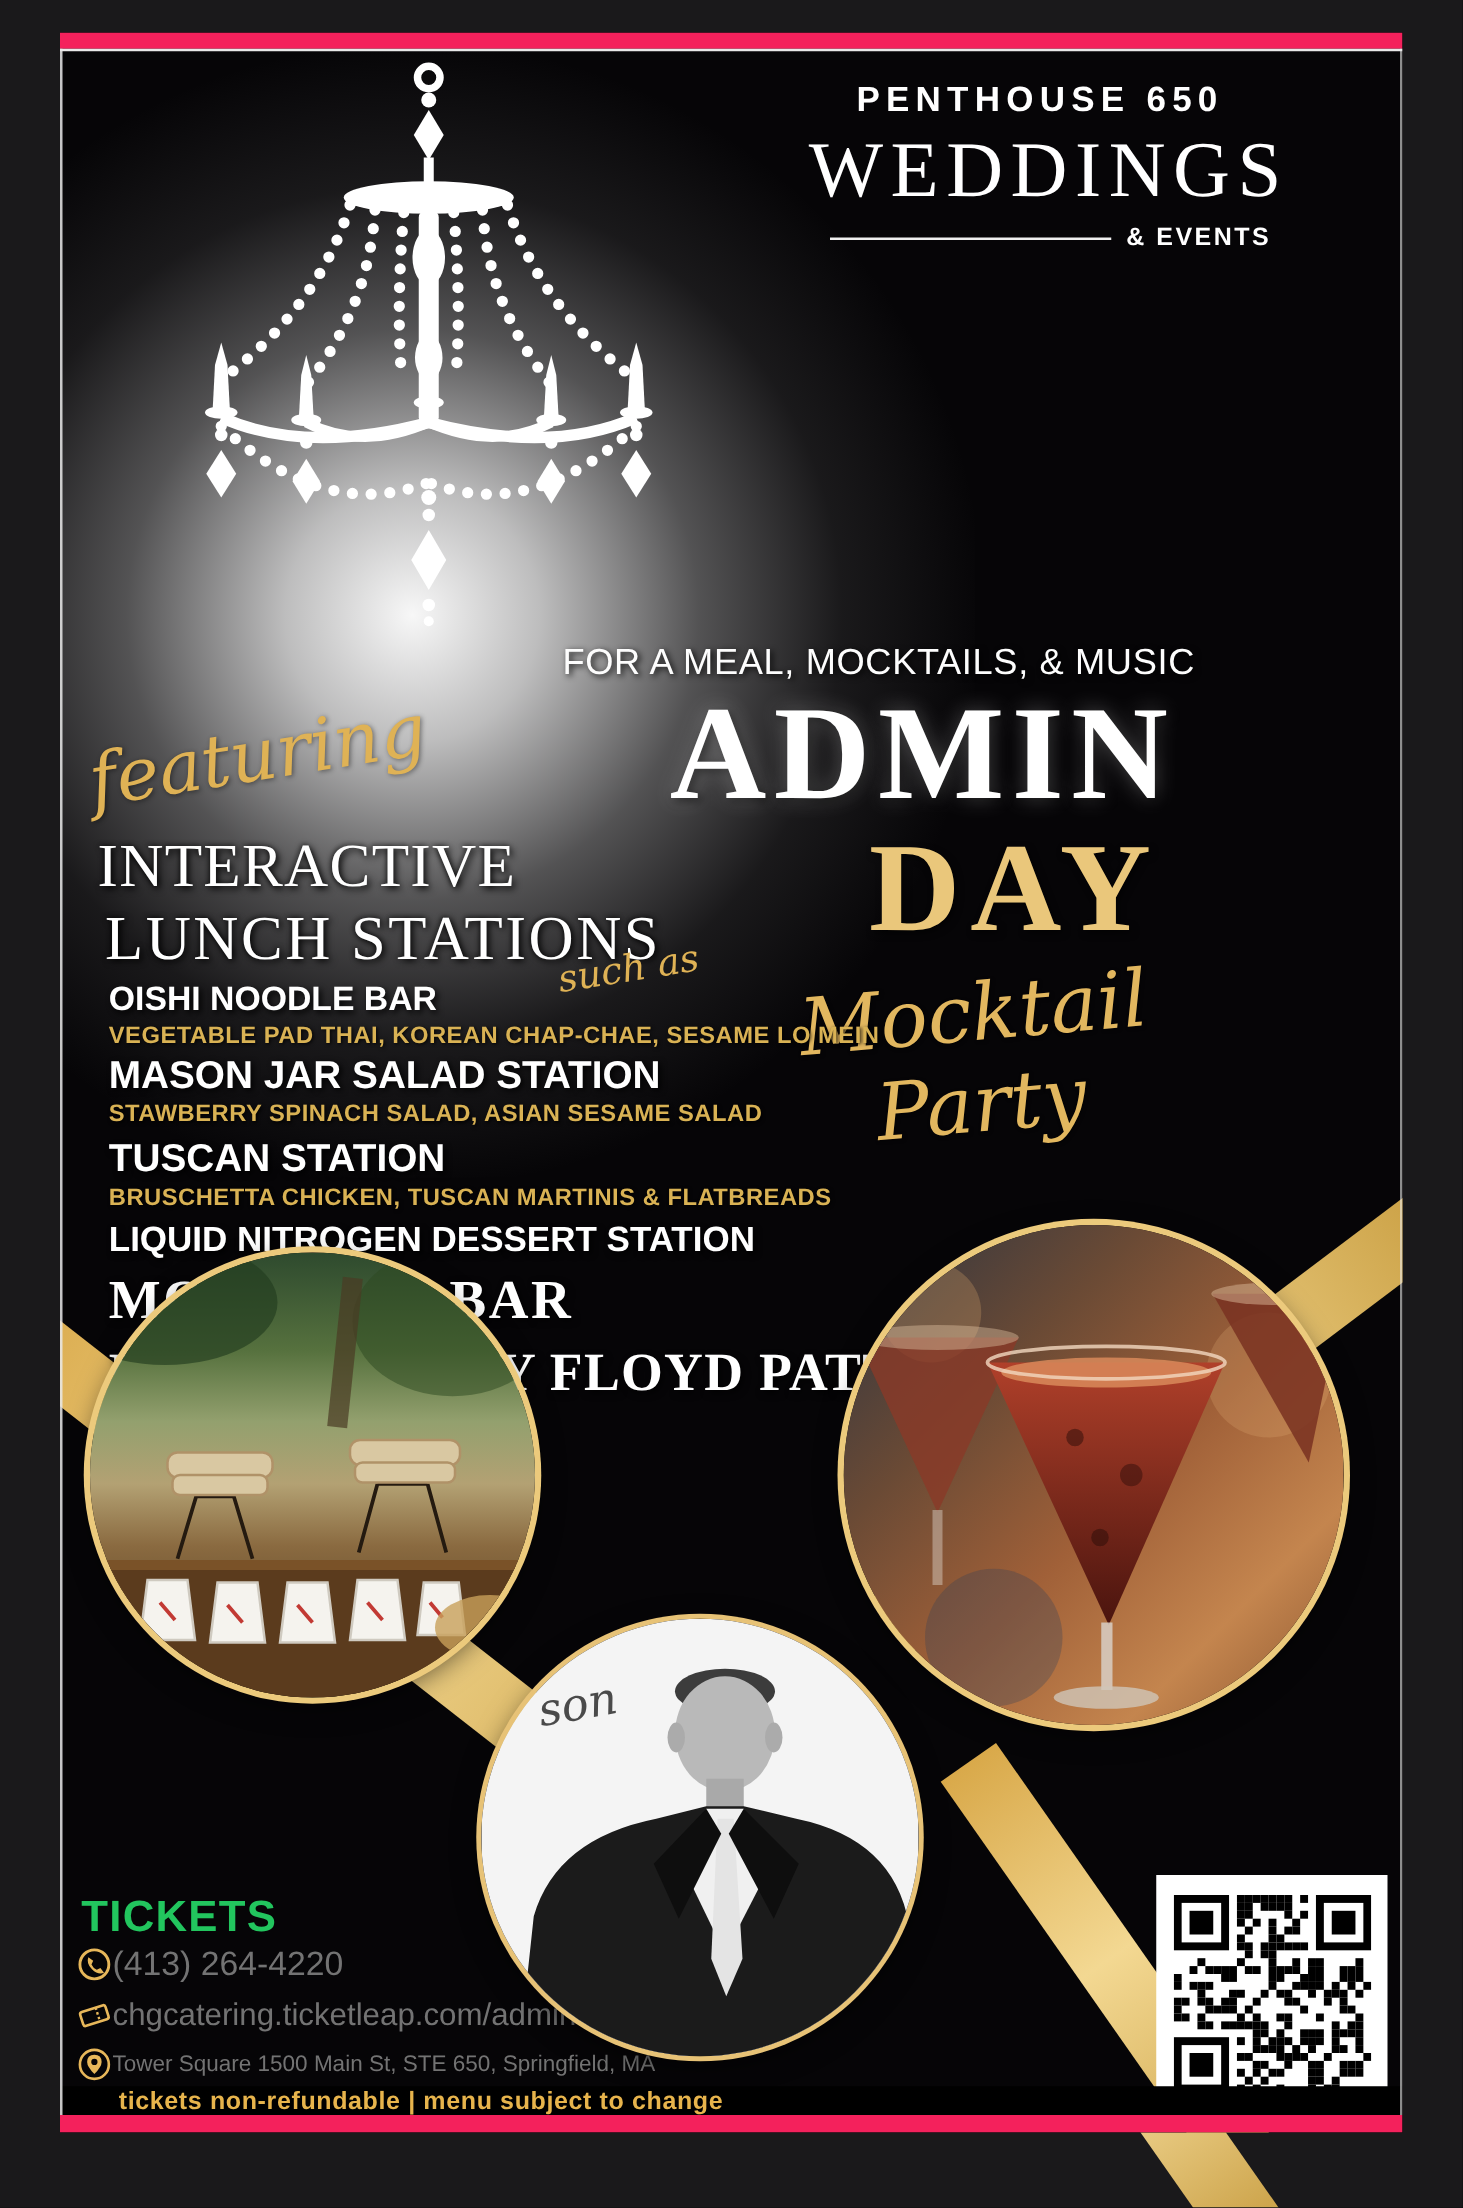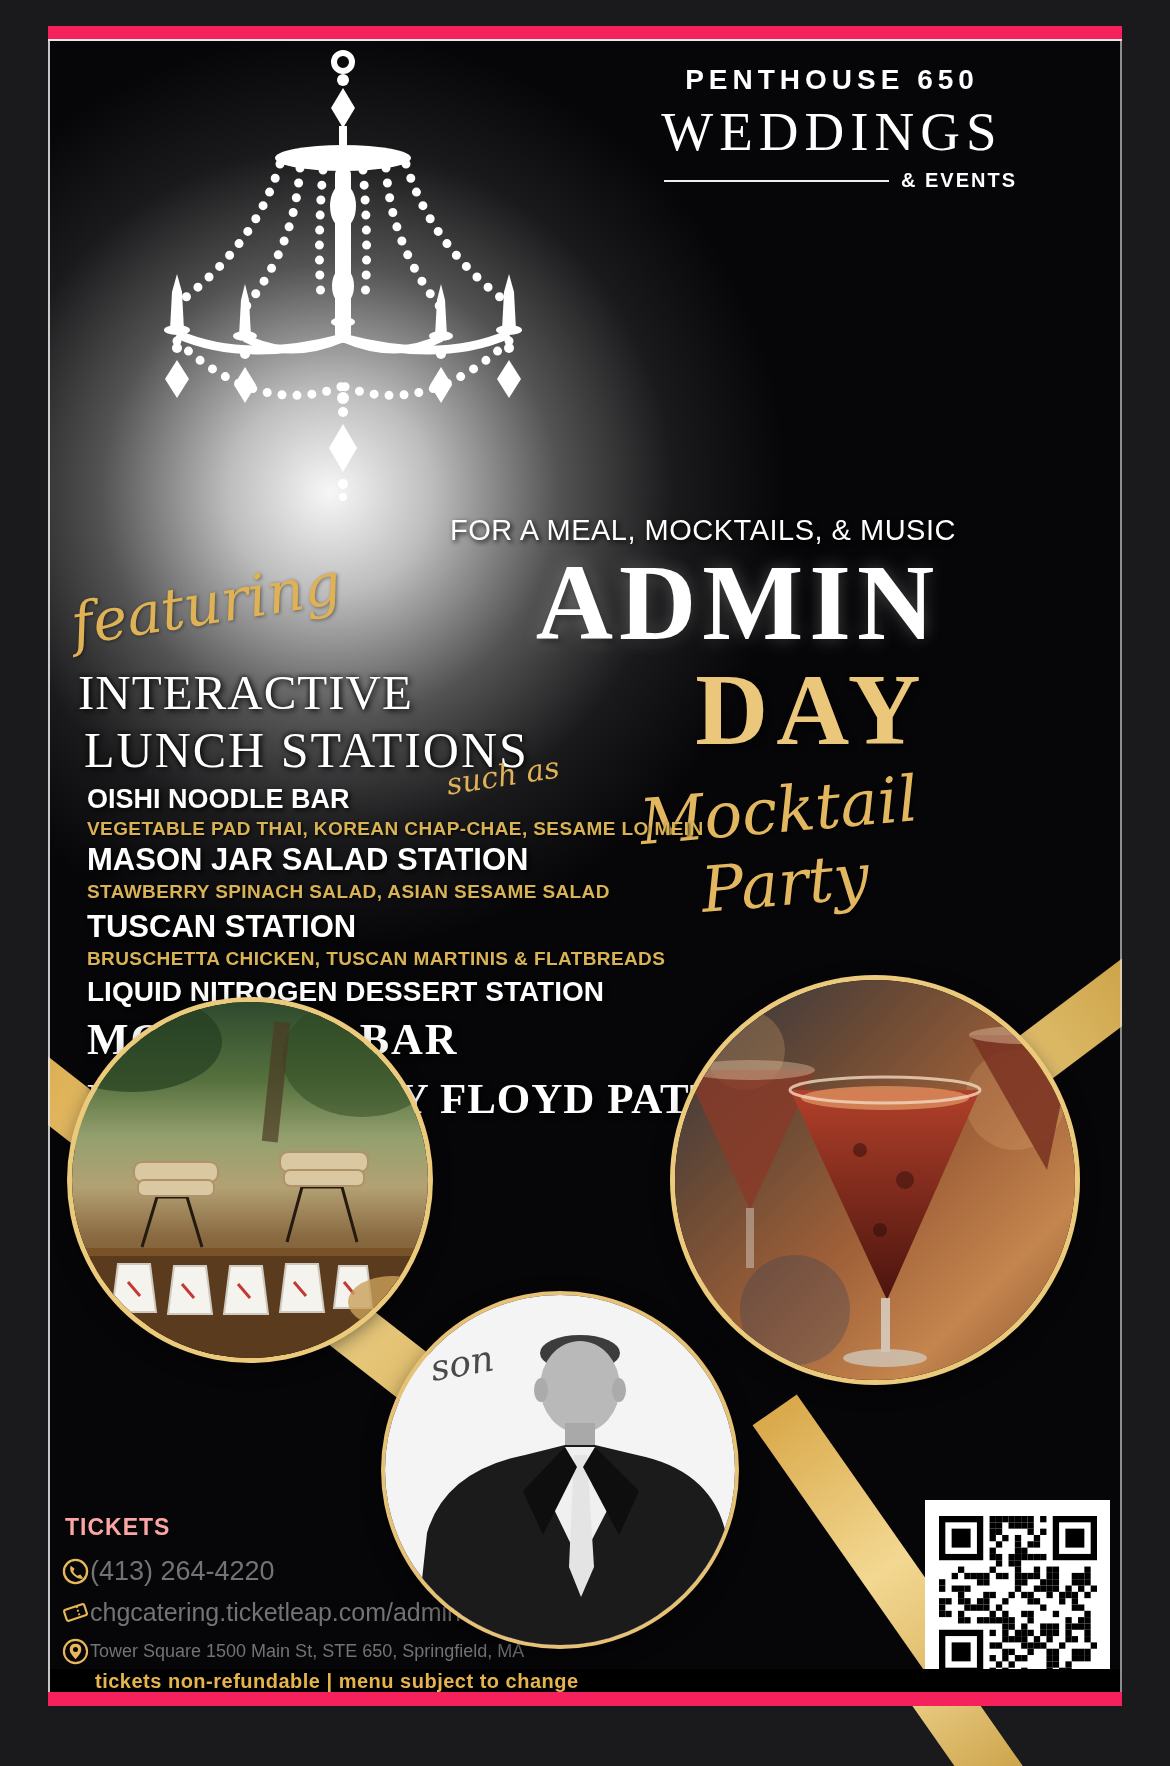--- a/index.html
+++ b/index.html
@@ -25,21 +25,21 @@
   .r1{left:-130px;top:1233px;width:760px;height:54px;transform:rotate(38deg);}
   .r2{left:610px;top:1078px;width:560px;height:54px;transform:rotate(-37deg);}
   .r3{left:635px;top:1533px;width:430px;height:54px;transform:rotate(55deg);}
 
   .txt{position:absolute;z-index:4;}
   .serif{font-family:"Liberation Serif","DejaVu Serif",serif;}
   .script{font-family:"DejaVu Serif",serif;font-style:italic;}
 
   .brand{right:105px;top:38px;width:370px;text-align:center;color:#fff;}
   .brand-1{font-size:28px;font-weight:bold;letter-spacing:5px;}
-  .brand-2{font-family:"Liberation Serif",serif;font-size:55px;letter-spacing:6px;margin-top:4px;}
+  .brand-2{font-family:"Liberation Serif",serif;font-size:63px;letter-spacing:6px;margin-top:4px;}
   .brand-3{display:flex;align-items:center;justify-content:flex-end;margin-top:6px;gap:12px;}
   .brand-3 .hline{height:2px;background:#efefef;width:225px;}
   .brand-3 .sub{font-size:20px;font-weight:bold;letter-spacing:2px;}
 
   .time{left:534px;top:386px;width:420px;text-align:center;font-size:38px;font-weight:bold;
     color:#e7b75a;letter-spacing:1px;text-shadow:1px 1px 2px #3a2606;}
   .tag{left:370px;width:570px;text-align:center;color:#fdfdfd;font-size:29px;letter-spacing:.5px;
     text-shadow:2px 2px 5px rgba(0,0,0,.9);}
   .tag1{top:452px;}
   .tag2{top:488px;}
@@ -69,21 +69,21 @@
     text-shadow:2px 2px 6px rgba(0,0,0,.8);}
   .big2{left:39px;top:1048px;font-size:43px;font-weight:bold;letter-spacing:1px;color:#fff;
     text-shadow:2px 2px 6px rgba(0,0,0,.8);}
 
   .circle{position:absolute;border-radius:50%;overflow:hidden;z-index:5;box-shadow:0 0 0 5px #ecca7c,0 6px 22px rgba(0,0,0,.6);}
   .c-food{left:24px;top:976px;width:356px;height:356px;}
   .c-mock{left:627px;top:954px;width:400px;height:400px;}
   .c-man{left:337px;top:1269px;width:350px;height:350px;box-shadow:0 0 0 4px #e7c276,0 6px 22px rgba(0,0,0,.6);}
   .circle svg{display:block;width:100%;height:100%;}
 
-  .tickets-h{left:17px;top:1488px;font-size:23px;font-weight:bold;color:#fca5a5;letter-spacing:1px;}
+  .tickets-h{left:17px;top:1488px;font-size:35px;font-weight:bold;color:#22c55e;letter-spacing:1px;}
   .t-row{position:absolute;left:14px;display:flex;align-items:center;gap:1px;color:#737373;z-index:4;}
   .t-row .ic{width:27px;height:27px;flex:0 0 auto;}
   .t-phone{top:1530px;font-size:27px;}
   .t-url{top:1572px;font-size:25px;}
   .t-addr{top:1612px;font-size:18px;}
 
   .qr{position:absolute;left:877px;top:1474px;width:185px;height:190px;background:#fff;z-index:6;
     display:flex;align-items:center;justify-content:center;}
   .qr svg{width:158px;height:158px;}
 </style>

